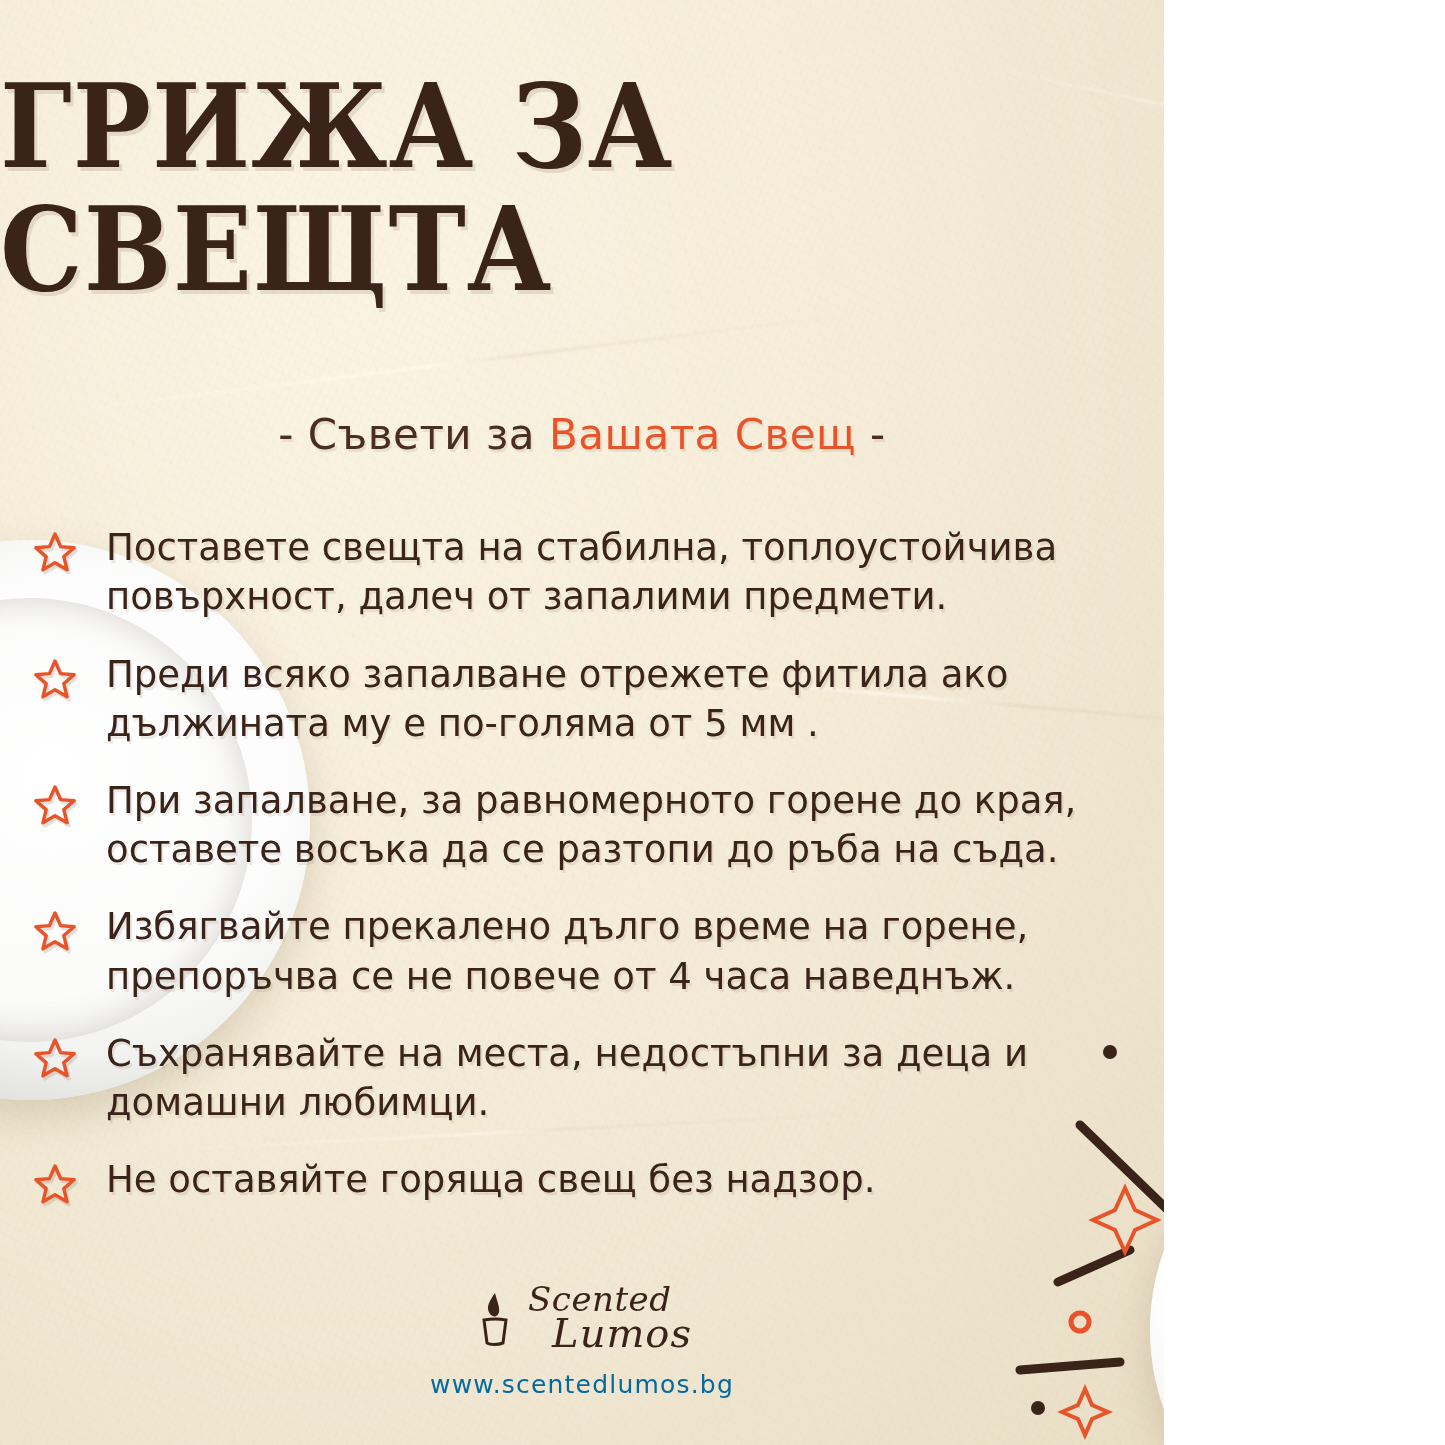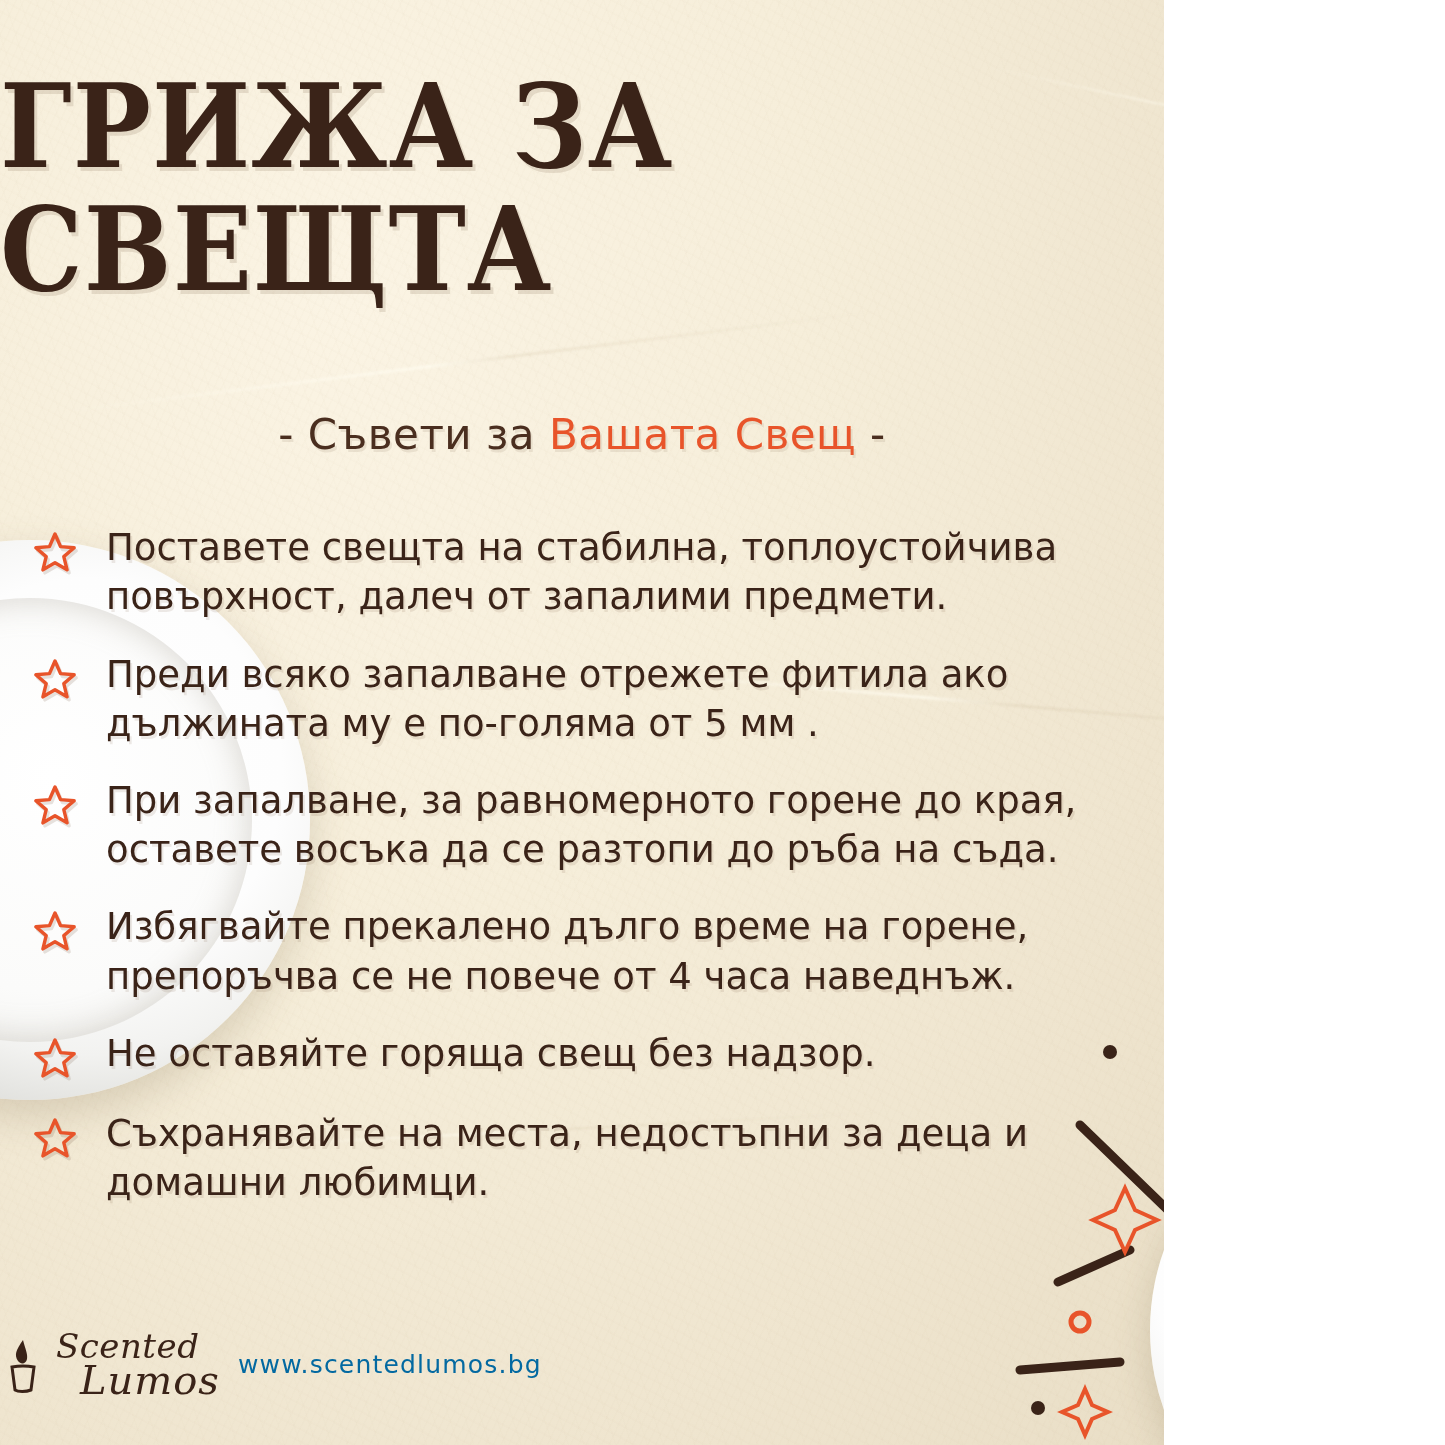--- a/index.html
+++ b/index.html
@@ -158,21 +158,21 @@
     max-width: 1010px;
   }
 
   
   .footer {
     position: absolute;
     left: 0;
     right: 0;
     bottom: 46px;
     display: flex;
-    flex-direction: row;
+    flex-direction: column;
     align-items: center;
     gap: 18px;
   }
   .logo {
     display: flex;
     align-items: center;
     gap: 10px;
     color: #3a2318;
   }
   .logo-words {
@@ -274,28 +274,28 @@
         <svg class="star" viewBox="0 0 24 24" fill="none" stroke="#e8542a" stroke-width="1.8" stroke-linejoin="round">
           <path d="M12 2.6 L14.9 9.2 L22 9.8 L16.6 14.4 L18.3 21.3 L12 17.6 L5.7 21.3 L7.4 14.4 L2 9.8 L9.1 9.2 Z"></path>
         </svg>
         <div class="tip-text">Избягвайте прекалено дълго време на горене, препоръчва се не повече от 4 часа наведнъж.</div>
       </div>
 
       <div class="tip">
         <svg class="star" viewBox="0 0 24 24" fill="none" stroke="#e8542a" stroke-width="1.8" stroke-linejoin="round">
           <path d="M12 2.6 L14.9 9.2 L22 9.8 L16.6 14.4 L18.3 21.3 L12 17.6 L5.7 21.3 L7.4 14.4 L2 9.8 L9.1 9.2 Z"></path>
         </svg>
+        <div class="tip-text">Съхранявайте на места, недостъпни за деца и домашни любимци.</div>
+      </div>
+
+      <div class="tip">
+        <svg class="star" viewBox="0 0 24 24" fill="none" stroke="#e8542a" stroke-width="1.8" stroke-linejoin="round">
+          <path d="M12 2.6 L14.9 9.2 L22 9.8 L16.6 14.4 L18.3 21.3 L12 17.6 L5.7 21.3 L7.4 14.4 L2 9.8 L9.1 9.2 Z"></path>
+        </svg>
         <div class="tip-text">Не оставяйте горяща свещ без надзор.</div>
-      </div>
-
-      <div class="tip">
-        <svg class="star" viewBox="0 0 24 24" fill="none" stroke="#e8542a" stroke-width="1.8" stroke-linejoin="round">
-          <path d="M12 2.6 L14.9 9.2 L22 9.8 L16.6 14.4 L18.3 21.3 L12 17.6 L5.7 21.3 L7.4 14.4 L2 9.8 L9.1 9.2 Z"></path>
-        </svg>
-        <div class="tip-text">Съхранявайте на места, недостъпни за деца и домашни любимци.</div>
       </div>
 
     </div>
 
     <div class="footer">
       <div class="logo">
         <svg width="46" height="62" viewBox="0 0 46 62" fill="none" stroke="#3a2318" stroke-width="3" stroke-linecap="round">
           <path d="M23 6 C16 16 14 21 18 27 C21 31 26 30 27 25 C28 20 25 14 23 6 Z" fill="#3a2318" stroke="none"></path>
           <path d="M12 33 C12 33 23 31 34 33 L31 56 C26 58 18 58 15 56 Z"></path>
         </svg>

